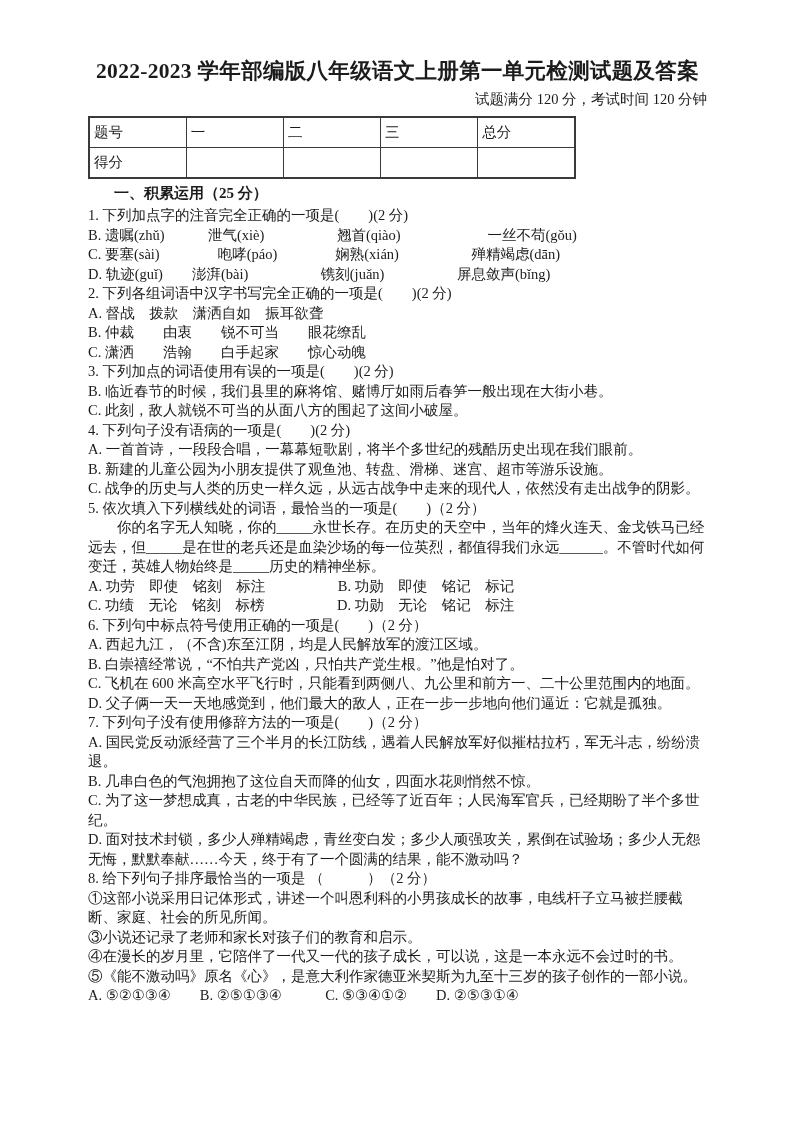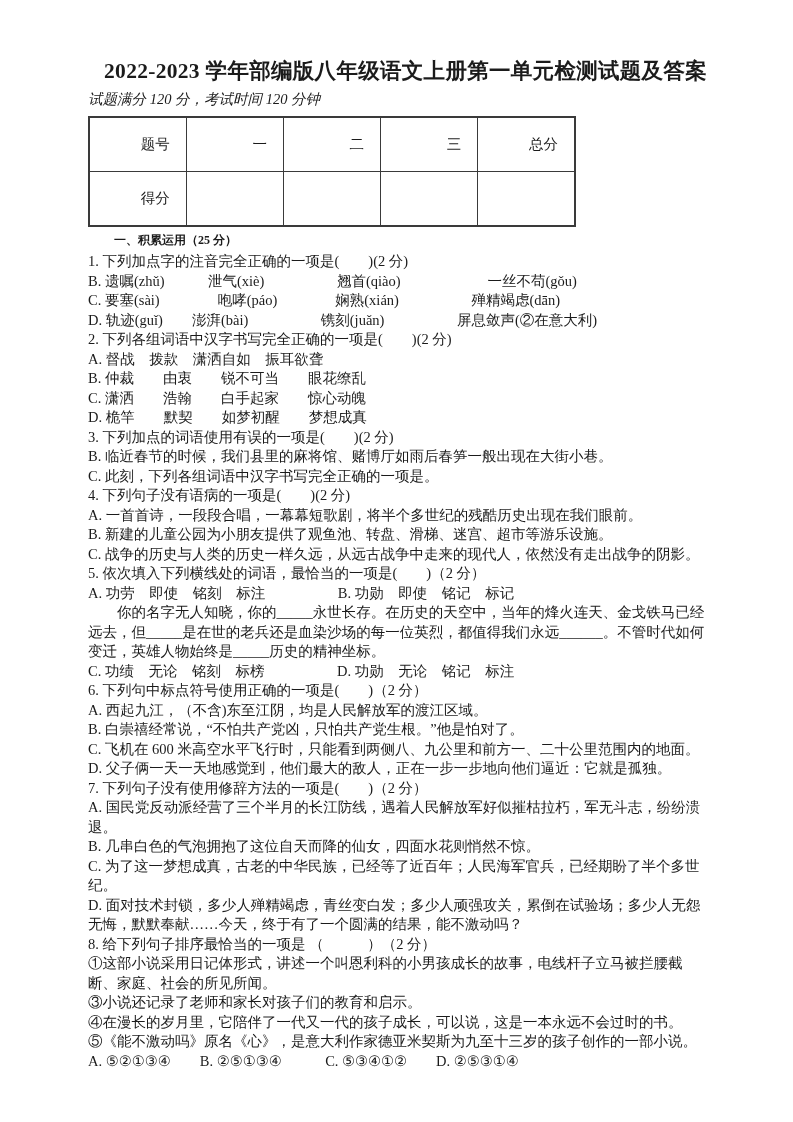--- a/index.html
+++ b/index.html
@@ -15,47 +15,46 @@
     overflow: hidden;
   }
   .page {
     padding: 56px 86px 0 88px;
     box-sizing: border-box;
   }
   .title {
     margin: 0;
     font-size: 21.5px;
     font-weight: 700;
-    text-align: right;
+    text-align: center;
     white-space: nowrap;
     letter-spacing: 0.3px;
   }
   .subtitle {
     margin-top: 5px;
     font-size: 14.5px;
-    text-align: left;
-    font-style: italic;
+    text-align: right;
   }
   table.score-table {
     border-collapse: collapse;
     table-layout: fixed;
     width: 488px;
     margin: 7px 0 4px 0;
     border: 2px solid #3a3a3a;
   }
   table.score-table td {
     border: 1px solid #3a3a3a;
     height: 21px;
-    text-align: right;
+    text-align: left;
     font-size: 14.5px;
-    padding: 16px;
+    padding: 4px;
   }
   .section-heading {
     margin: 5px 0 3px 26px;
-    font-size: 12px;
+    font-size: 15px;
     font-weight: 700;
   }
   .line {
     font-size: 14.5px;
     line-height: 19.5px;
   }
 </style>
 </head>
 <body>
 
@@ -83,36 +82,35 @@
       </tr>
     </tbody>
   </table>
 
   <div class="section-heading">一、积累运用（25 分）</div>
 
   <div id="questions">
       <div class="line">1. 下列加点字的注音完全正确的一项是(　　)(2 分)</div>
       <div class="line">B. 遗嘱(zhǔ)　　　泄气(xiè)　　　　　翘首(qiào)　　　　　　一丝不苟(gǒu)</div>
       <div class="line">C. 要塞(sài)　　　　咆哮(páo)　　　　娴熟(xián)　　　　　殚精竭虑(dān)</div>
-      <div class="line">D. 轨迹(guǐ)　　澎湃(bài)　　　　　镌刻(juǎn)　　　　　屏息敛声(②在意大利)</div>
+      <div class="line">D. 轨迹(guǐ)　　澎湃(bài)　　　　　镌刻(juǎn)　　　　　屏息敛声(bǐng)</div>
       <div class="line">2. 下列各组词语中汉字书写完全正确的一项是(　　)(2 分)</div>
       <div class="line">A. 督战　拨款　潇洒自如　振耳欲聋</div>
       <div class="line">B. 仲裁　　由衷　　锐不可当　　眼花缭乱</div>
       <div class="line">C. 潇洒　　浩翰　　白手起家　　惊心动魄</div>
-      <div class="line">D. 桅竿　　默契　　如梦初醒　　梦想成真</div>
       <div class="line">3. 下列加点的词语使用有误的一项是(　　)(2 分)</div>
       <div class="line">B. 临近春节的时候，我们县里的麻将馆、赌博厅如雨后春笋一般出现在大街小巷。</div>
-      <div class="line">C. 此刻，下列各组词语中汉字书写完全正确的一项是。</div>
+      <div class="line">C. 此刻，敌人就锐不可当的从面八方的围起了这间小破屋。</div>
       <div class="line">4. 下列句子没有语病的一项是(　　)(2 分)</div>
       <div class="line">A. 一首首诗，一段段合唱，一幕幕短歌剧，将半个多世纪的残酷历史出现在我们眼前。</div>
       <div class="line">B. 新建的儿童公园为小朋友提供了观鱼池、转盘、滑梯、迷宫、超市等游乐设施。</div>
       <div class="line">C. 战争的历史与人类的历史一样久远，从远古战争中走来的现代人，依然没有走出战争的阴影。</div>
       <div class="line">5. 依次填入下列横线处的词语，最恰当的一项是(　　)（2 分）</div>
+      <div class="line">　　你的名字无人知晓，你的_____永世长存。在历史的天空中，当年的烽火连天、金戈铁马已经远去，但_____是在世的老兵还是血染沙场的每一位英烈，都值得我们永远______。不管时代如何变迁，英雄人物始终是_____历史的精神坐标。</div>
       <div class="line">A. 功劳　即使　铭刻　标注　　　　　B. 功勋　即使　铭记　标记</div>
-      <div class="line">　　你的名字无人知晓，你的_____永世长存。在历史的天空中，当年的烽火连天、金戈铁马已经远去，但_____是在世的老兵还是血染沙场的每一位英烈，都值得我们永远______。不管时代如何变迁，英雄人物始终是_____历史的精神坐标。</div>
       <div class="line">C. 功绩　无论　铭刻　标榜　　　　　D. 功勋　无论　铭记　标注</div>
       <div class="line">6. 下列句中标点符号使用正确的一项是(　　)（2 分）</div>
       <div class="line">A. 西起九江，（不含)东至江阴，均是人民解放军的渡江区域。</div>
       <div class="line">B. 白崇禧经常说，“不怕共产党凶，只怕共产党生根。”他是怕对了。</div>
       <div class="line">C. 飞机在 600 米高空水平飞行时，只能看到两侧八、九公里和前方一、二十公里范围内的地面。</div>
       <div class="line">D. 父子俩一天一天地感觉到，他们最大的敌人，正在一步一步地向他们逼近：它就是孤独。</div>
       <div class="line">7. 下列句子没有使用修辞方法的一项是(　　)（2 分）</div>
       <div class="line">A. 国民党反动派经营了三个半月的长江防线，遇着人民解放军好似摧枯拉朽，军无斗志，纷纷溃退。</div>
       <div class="line">B. 几串白色的气泡拥抱了这位自天而降的仙女，四面水花则悄然不惊。</div>
       <div class="line">C. 为了这一梦想成真，古老的中华民族，已经等了近百年；人民海军官兵，已经期盼了半个多世纪。</div>

